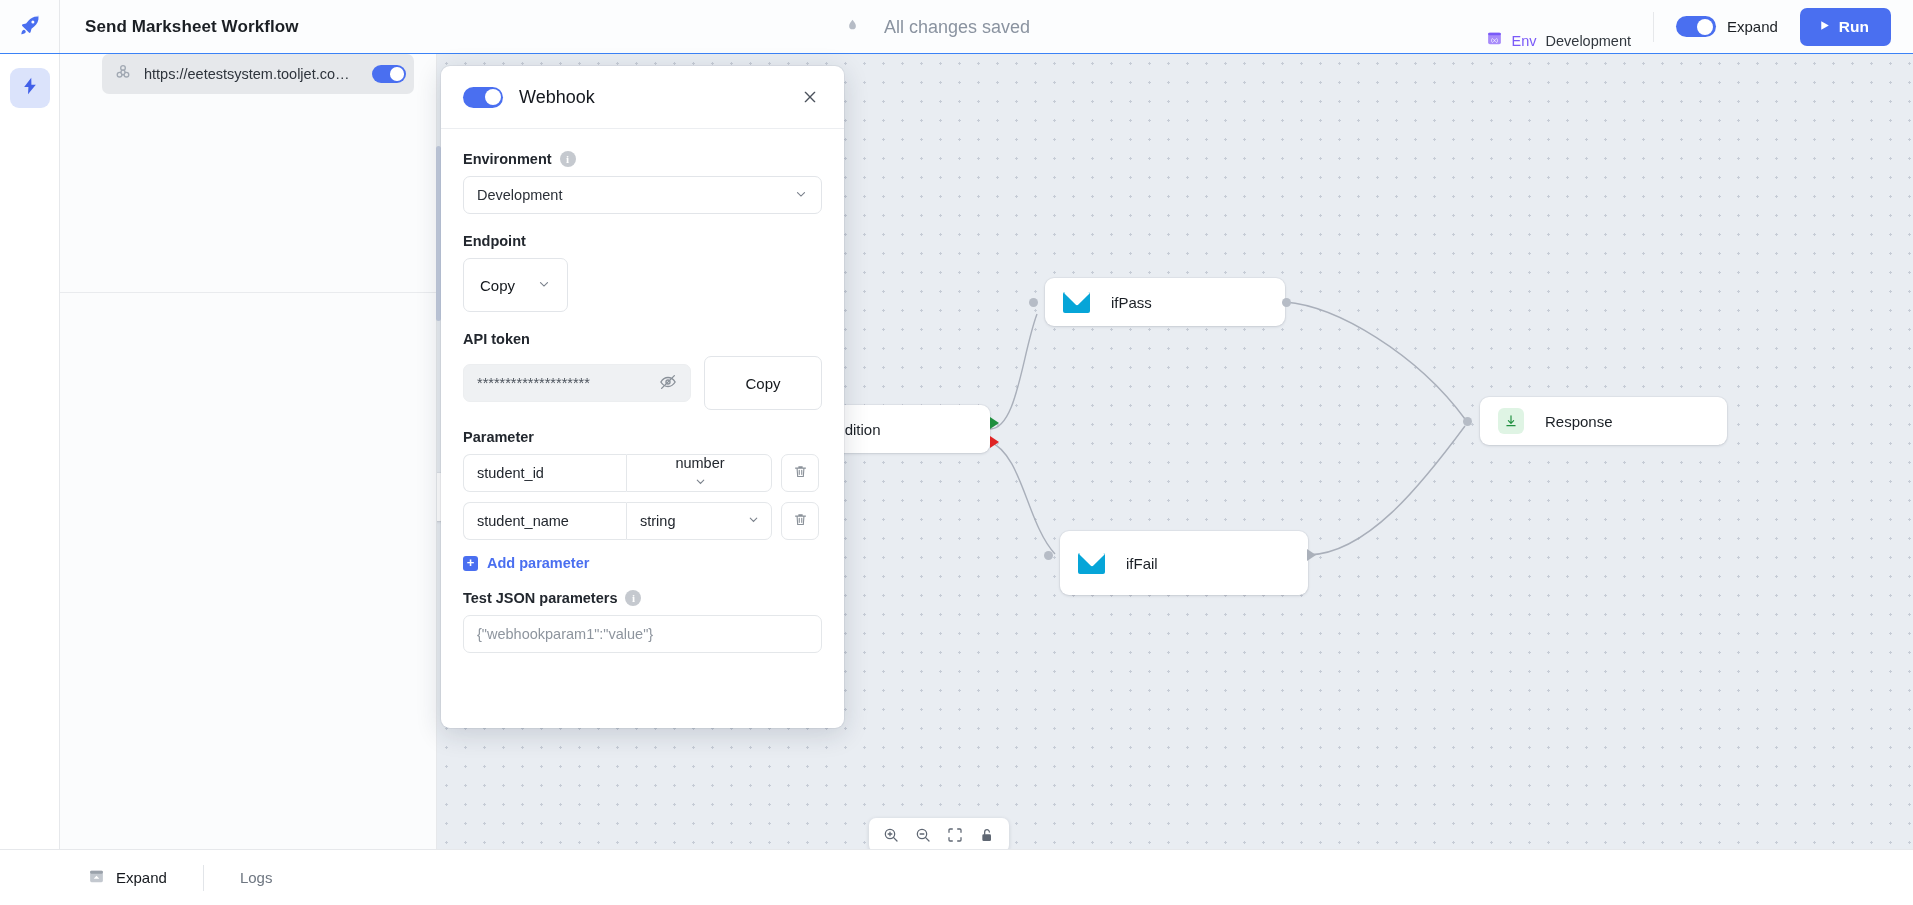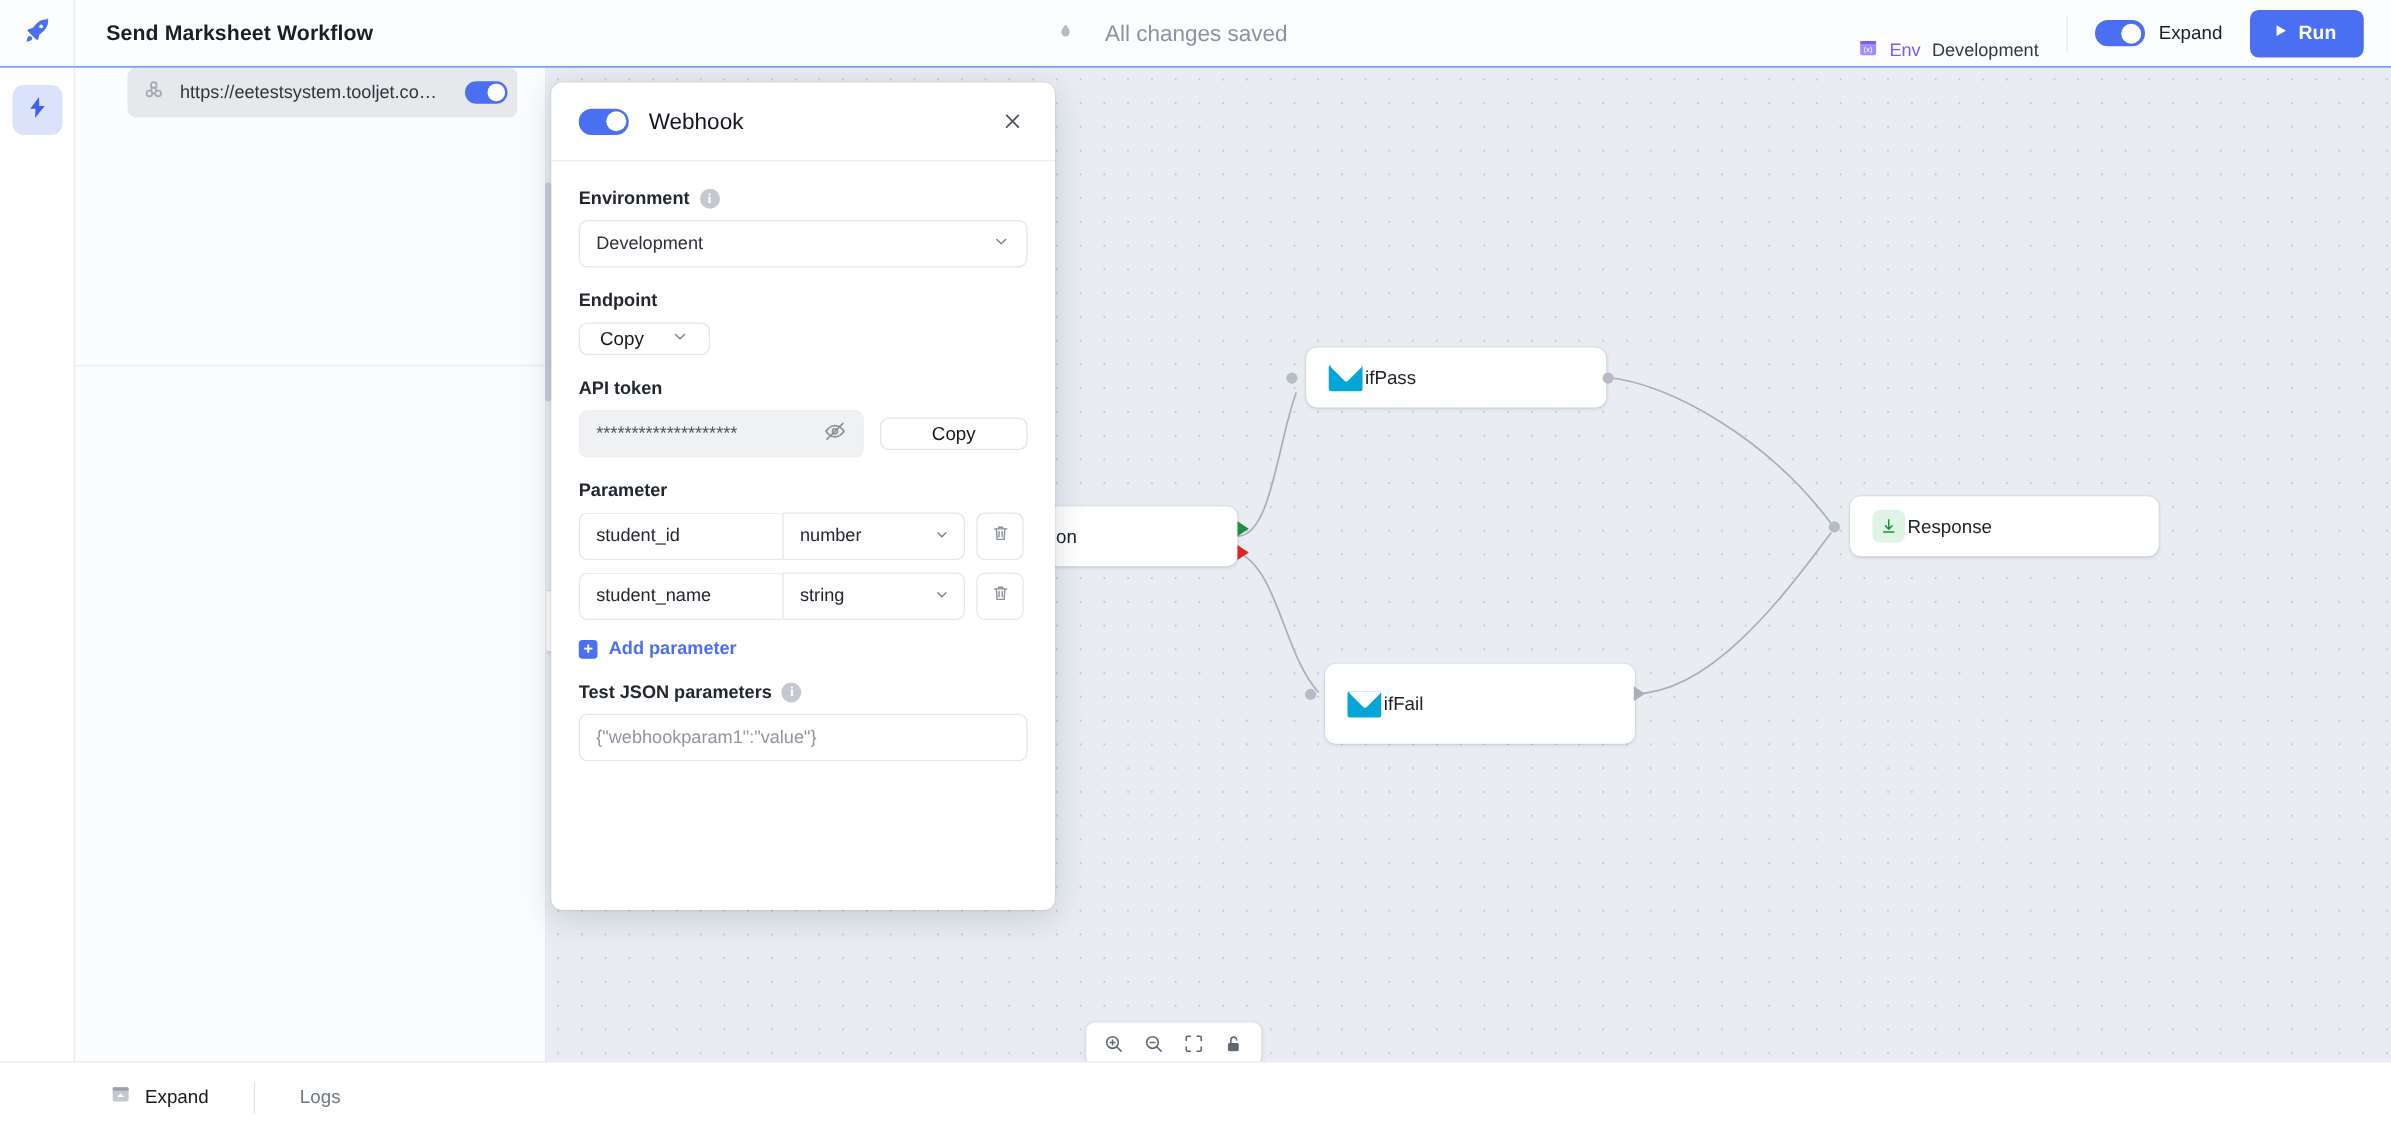--- a/index.html
+++ b/index.html
@@ -104,21 +104,21 @@
   #canvas {
     position: absolute; left: 437px; top: 54px; right: 0; bottom: 56px;
     background-color: #e9edf2;
     background-image: radial-gradient(#c6ccd6 1.1px, transparent 1.1px);
     background-size: 19px 19px;
     overflow: hidden;
   }
   .node {
     position: absolute; background: #ffffff; border-radius: 9px;
     box-shadow: 0 1px 3px rgba(20,30,50,.13), 0 0 0 1px rgba(20,30,50,.035);
-    display: flex; align-items: center; gap: 2px; padding-left: 18px;
+    display: flex; align-items: center; gap: 21px; padding-left: 18px;
     font-size: 15px; color: #1b2026; cursor: pointer;
   }
   .node-label { white-space: nowrap; }
   .port {
     position: absolute; width: 9px; height: 9px; border-radius: 50%; background: #b6bcc6;
   }
   .arrow-r {
     position: absolute; width: 0; height: 0;
     border-top: 6px solid transparent; border-bottom: 6px solid transparent;
     border-left: 9px solid #aab0ba;
@@ -180,21 +180,21 @@
   .select-box { color: #2b3038; }
   .select-box .val { flex: 1; }
   .row { display: flex; align-items: center; gap: 13px; }
   .readonly-input {
     flex: 1; height: 38px; background: #eff1f3; border: 1px solid #eceef0; border-radius: 7px;
     display: flex; align-items: center; padding: 0 13px; font-size: 14.5px; color: #4c535c;
     overflow: hidden; white-space: nowrap; gap: 8px;
   }
   .readonly-input .txt { flex: 1; overflow: hidden; text-overflow: ellipsis; white-space: nowrap; }
   .btn-outline {
-    height: 26px; border: 1px solid #e2e5e9; border-radius: 7px; background: #fff;
+    height: 54px; border: 1px solid #e2e5e9; border-radius: 7px; background: #fff;
     display: flex; align-items: center; justify-content: center; gap: 22px;
     padding: 0 16px; font-size: 15px; color: #14181d; cursor: pointer;
     font-family: "Liberation Sans", sans-serif;
   }
   .param-row { display: flex; align-items: center; gap: 9px; margin-bottom: 10px; }
   .param-name {
     width: 163px; height: 38px; border: 1px solid #e4e7ea; border-radius: 7px 0 0 7px;
     border-right: none; display: flex; align-items: center; padding: 0 13px;
     font-size: 14.5px; color: #22272e; background: #fff;
   }
@@ -461,21 +461,21 @@
           <span>Copy</span>
         </div>
       </div>
     </div>
 
     <div class="fgroup">
       <div class="flabel">Parameter</div>
 
       <div class="param-row">
         <div class="param-name">student_id</div>
-        <div class="param-type" style="margin-left:-9px;">
+        <div class="param-type" style="margin-left:-9px;flex-direction:column;">
           <span class="val">number</span>
           <span>
             <svg width="13" height="13" viewBox="0 0 24 24" fill="none" stroke="#7b828c" stroke-width="2" stroke-linecap="round">
                 <path d="M6 9.5l6 6 6-6"></path>
               </svg>
           </span>
         </div>
         <div class="param-del">
           <span>
             <svg width="15" height="15" viewBox="0 0 24 24" fill="none" stroke="#8a9199" stroke-width="1.8" stroke-linecap="round">

